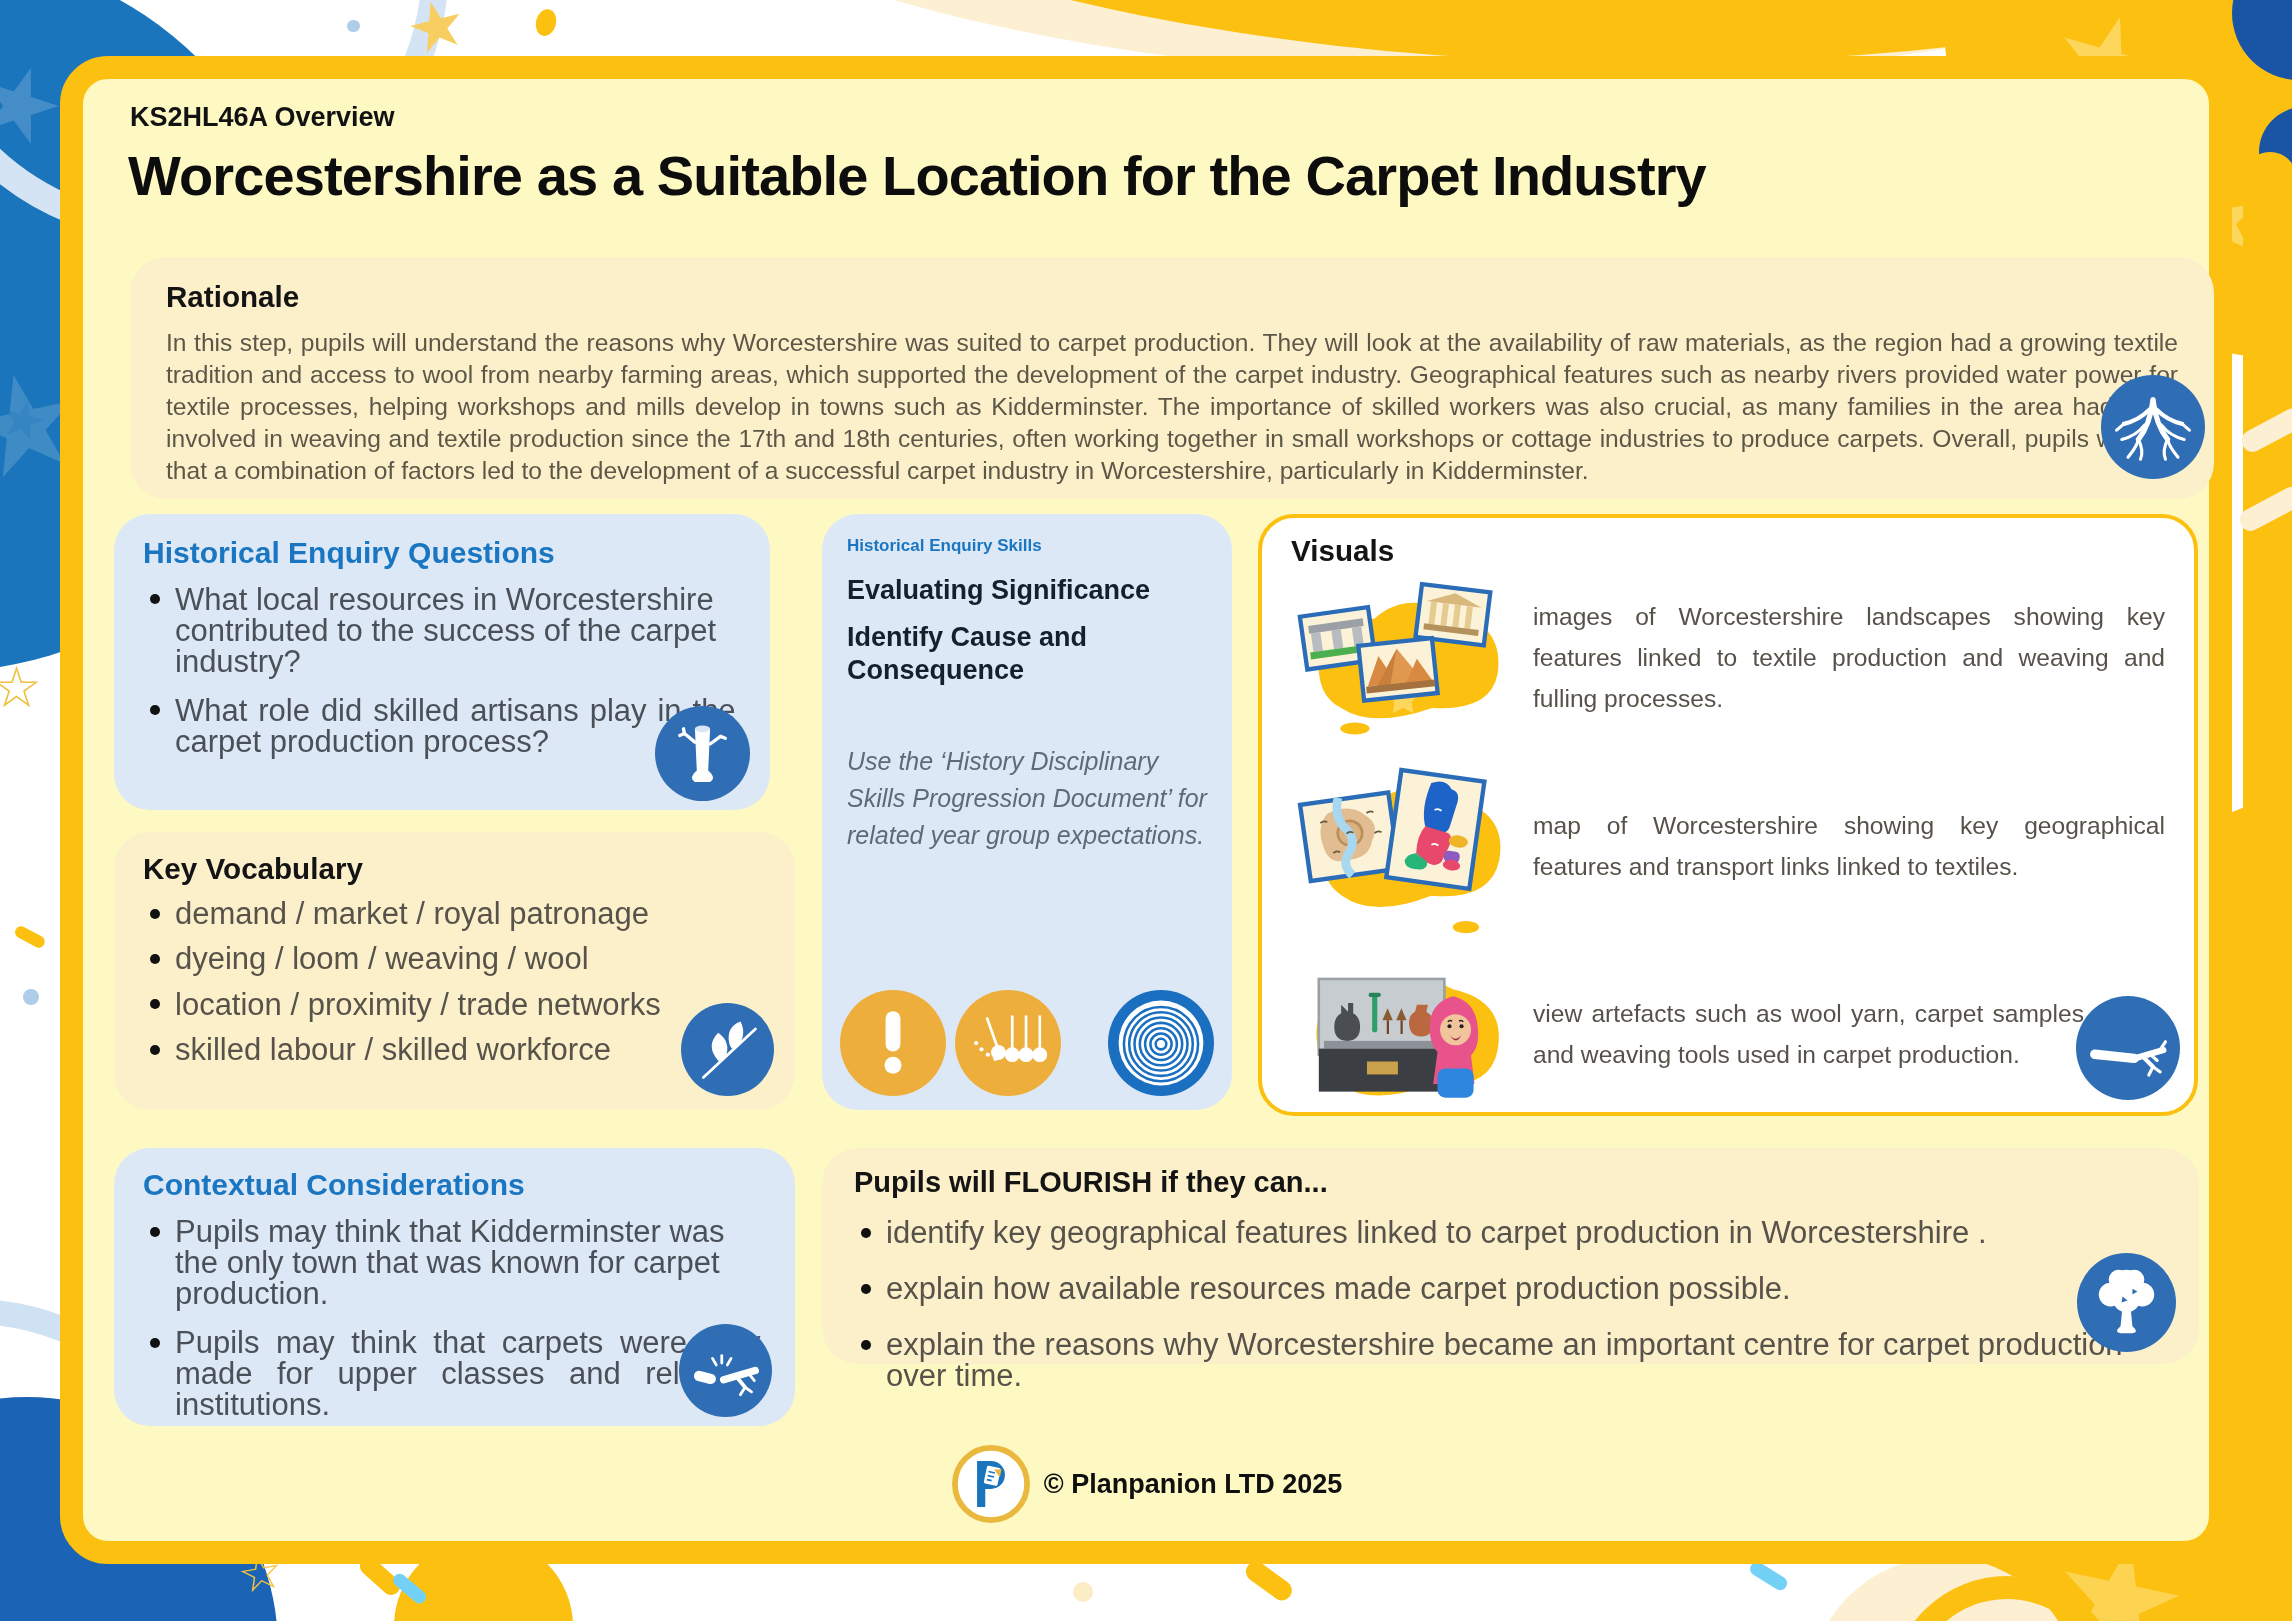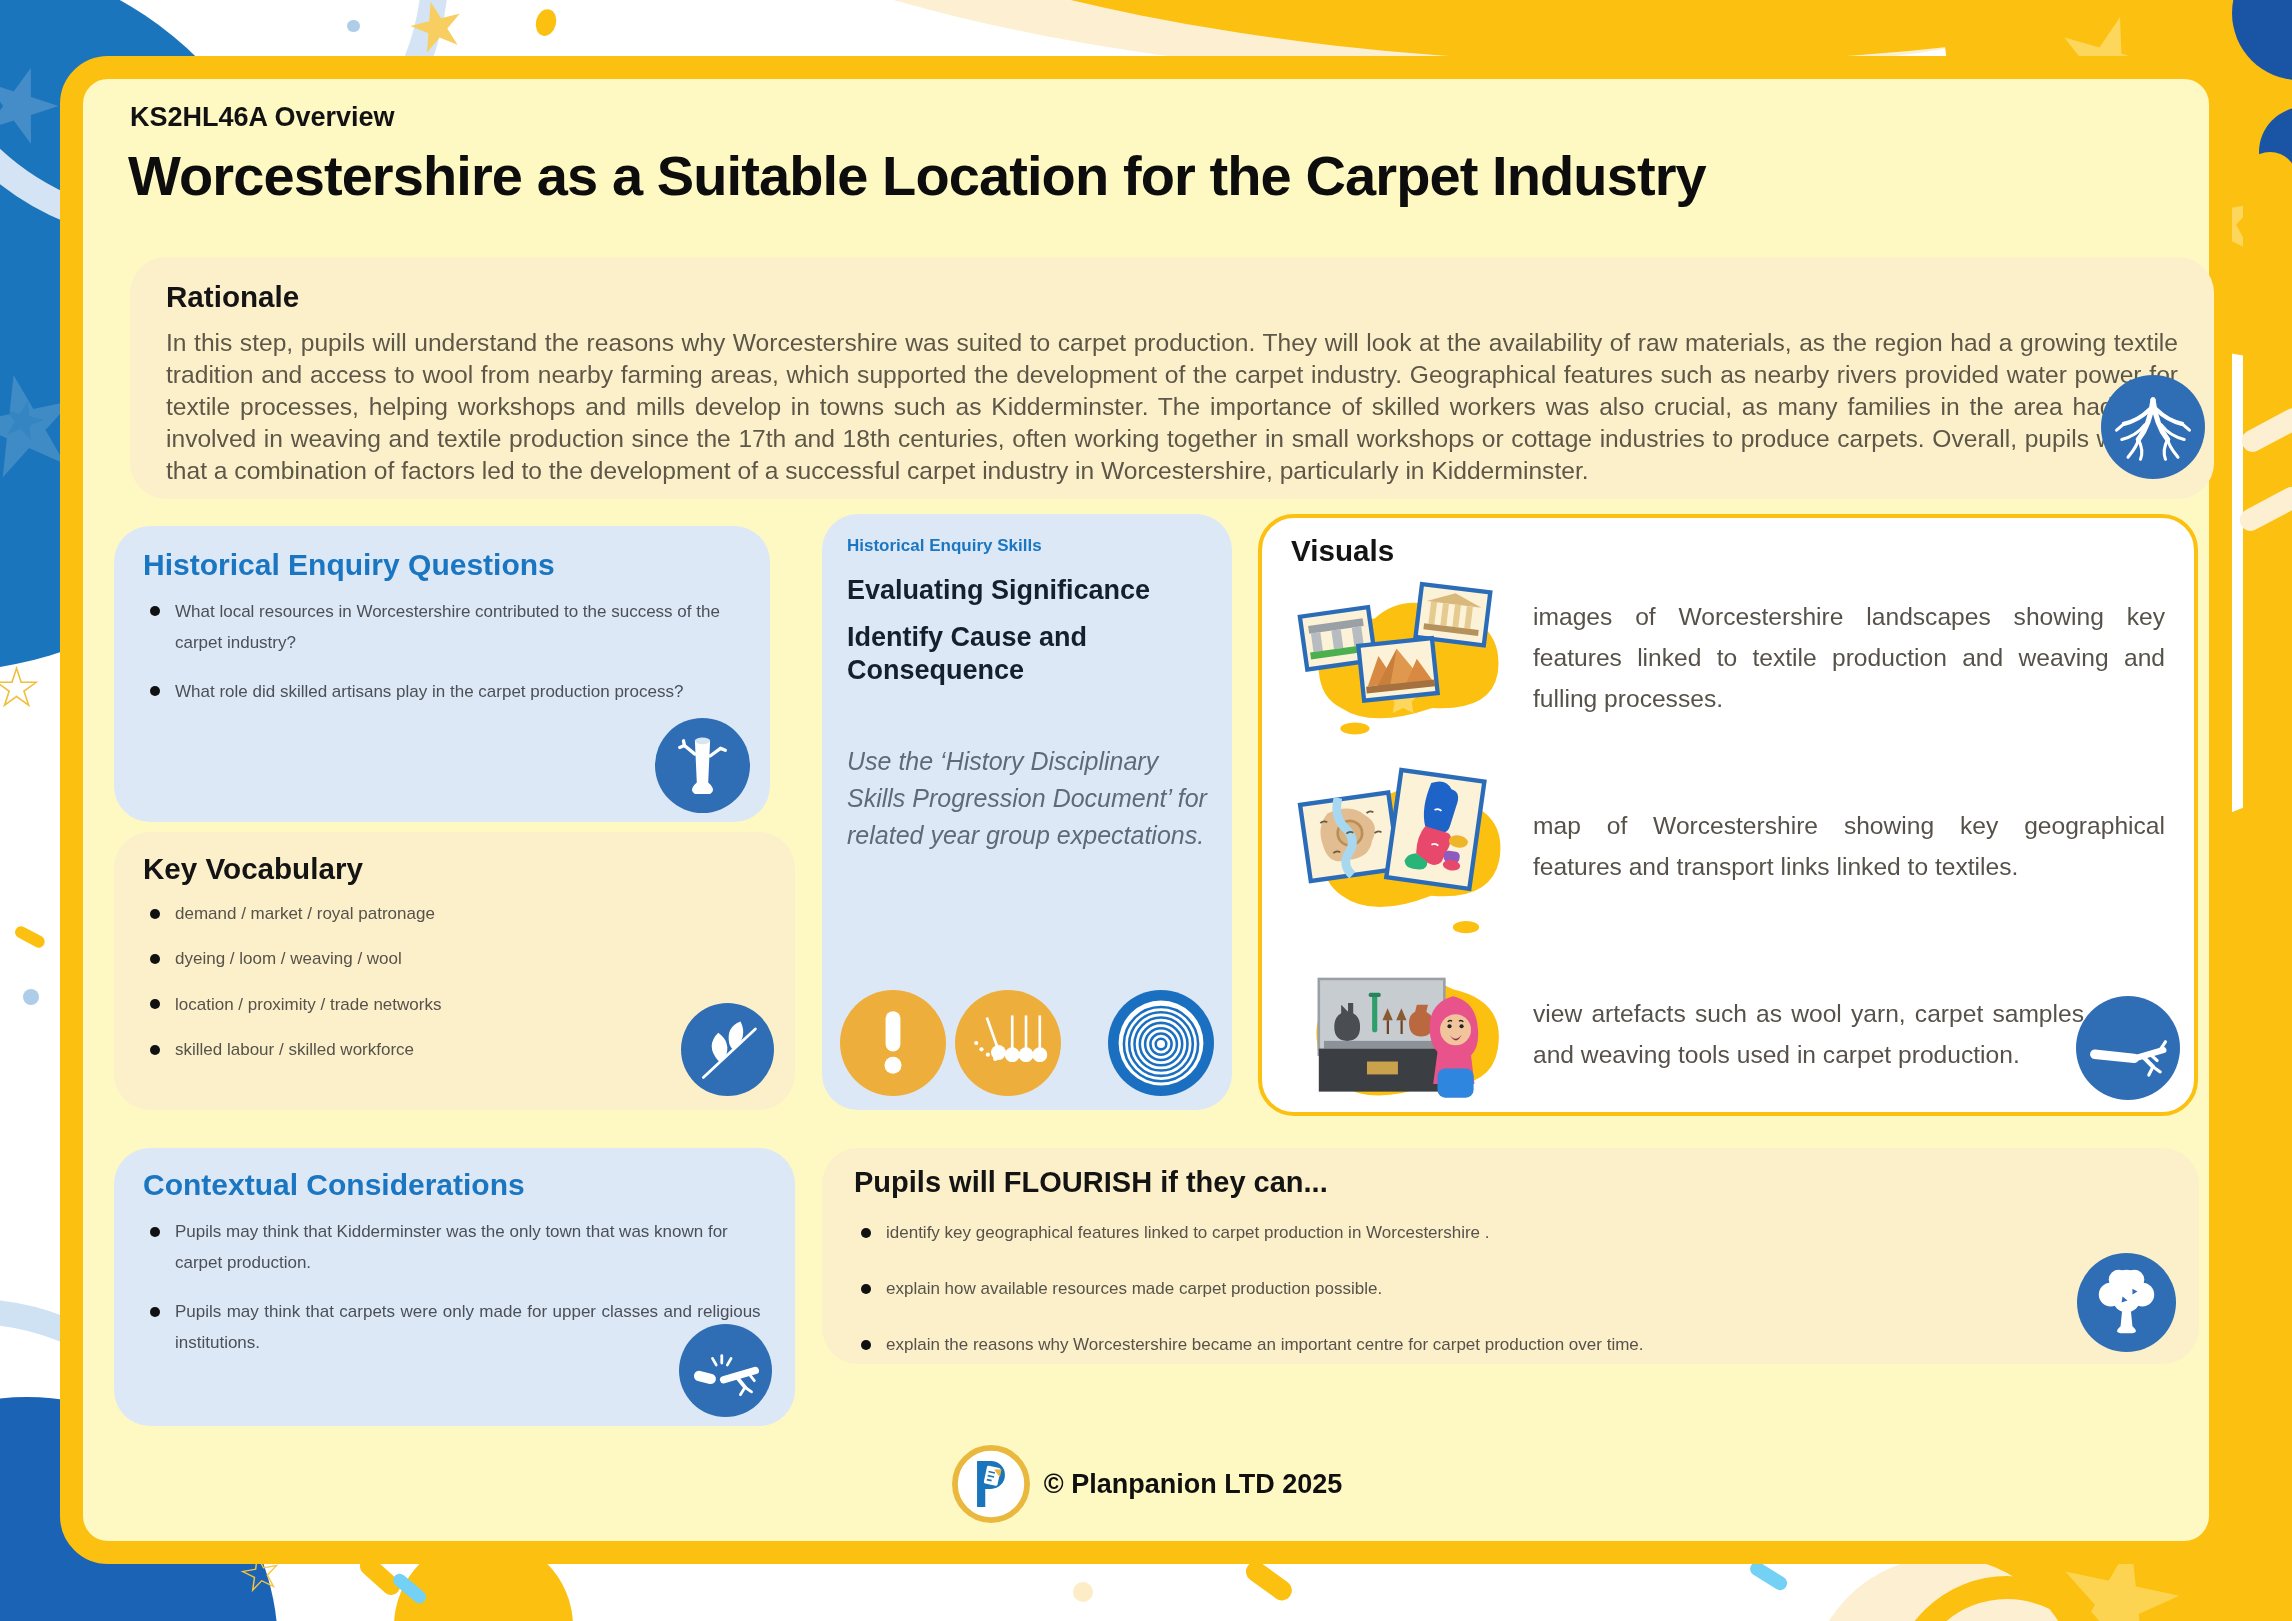--- a/index.html
+++ b/index.html
@@ -12,21 +12,21 @@
         background:#fef9c3;border:23px solid #fcc010;border-radius:48px;z-index:5;}
   .card-inner{position:relative;width:100%;height:100%;}
   .code-label{position:absolute;left:47px;top:23px;font-size:27px;font-weight:700;color:#121212;}
   .page-title{position:absolute;left:45px;top:64px;font-size:56px;font-weight:700;color:#0d0d0d;letter-spacing:-0.9px;}
   .box{position:absolute;border-radius:36px;box-sizing:border-box;}
   .cream{background:#fcf0cb;}
   .lblue{background:#dce8f5;}
   .box h2{margin:0;font-size:29.6px;color:#141414;}
   .box h2.blue{color:#1b76c2;font-size:30px;}
   .box ul{list-style:none;margin:14.3px 0 0 0;padding:0;}
-  .box li{position:relative;padding-left:32px;font-size:17px;line-height:31px;color:#4b5058;margin-bottom:18px;}
+  .box li{position:relative;padding-left:32px;font-size:31px;line-height:31px;color:#4b5058;margin-bottom:18px;}
   .box li::before{content:"";position:absolute;left:7.2px;top:10.7px;width:9.9px;height:9.9px;border-radius:50%;background:#111;}
   .cream li{color:#57524a;}
   .just{text-align:justify;}
   .rationale-body{margin-top:12.5px;font-size:24.6px;line-height:32px;color:#5d5748;text-align:justify;}
   .skill-line{font-size:27px;font-weight:700;color:#14202c;margin-top:18px;line-height:33px;}
   .skill-note{margin-top:56px;font-style:italic;font-size:25px;line-height:37px;color:#5d6b78;}
   .badge{position:absolute;}
   .badge svg{display:block;width:100%;height:100%;}
   .vrow{display:flex;align-items:center;}
   .vrow .vtxt{flex:1;margin-left:23px;font-size:24.6px;line-height:41px;color:#56524a;text-align:justify;}
@@ -96,21 +96,21 @@
               <path d="M36 62 C40 70 40 76 38 81" stroke-width="3"></path>
               <path d="M64 62 C66 70 70 74 74 79" stroke-width="3"></path>
               <path d="M64 62 C60 70 60 76 62 81" stroke-width="3"></path>
               <path d="M22 47 L15 53" stroke-width="3"></path>
               <path d="M78 47 L85 53" stroke-width="3"></path>
             </g>
           </svg>
         </div>
       </div>
 
-      <div class="box lblue" style="left:31px;top:447px;width:656px;height:296px;padding:21.5px 29px;">
+      <div class="box lblue" style="left:31px;top:435px;width:656px;height:296px;padding:21.5px 29px;">
         <h2 class="blue">Historical Enquiry Questions</h2>
         <ul>
           <li>What local resources in Worcestershire contributed to the success of the carpet industry?</li>
           <li class="just" style="padding-right:5.4px;">What role did skilled artisans play in the carpet production process?</li>
         </ul>
         <div class="badge" style="right:19.7px;bottom:9px;width:95px;height:95px;">
           <svg viewBox="0 0 100 100">
             <circle cx="50" cy="50" r="50" fill="#2f6eb5"></circle>
             <path d="M42 24 L58 24 L56 68 Q65 76 58 80 L42 80 Q35 76 44 68 Z" fill="#fff"></path>
             <ellipse cx="50" cy="24" rx="8" ry="3.5" fill="#d8e6f3"></ellipse>

